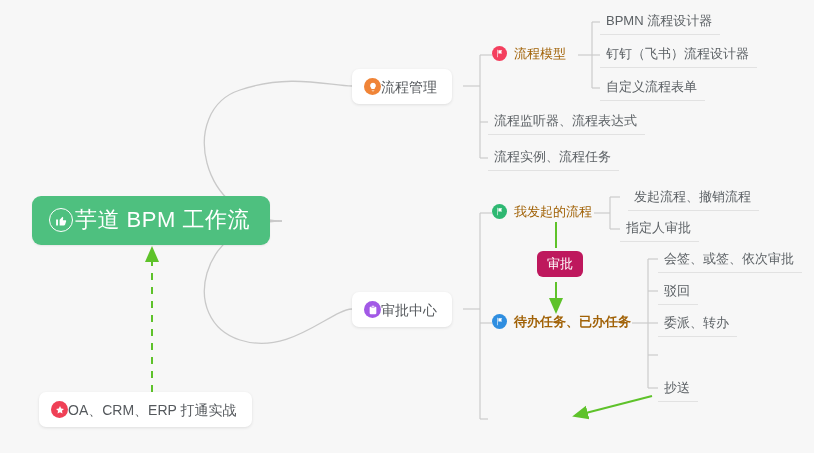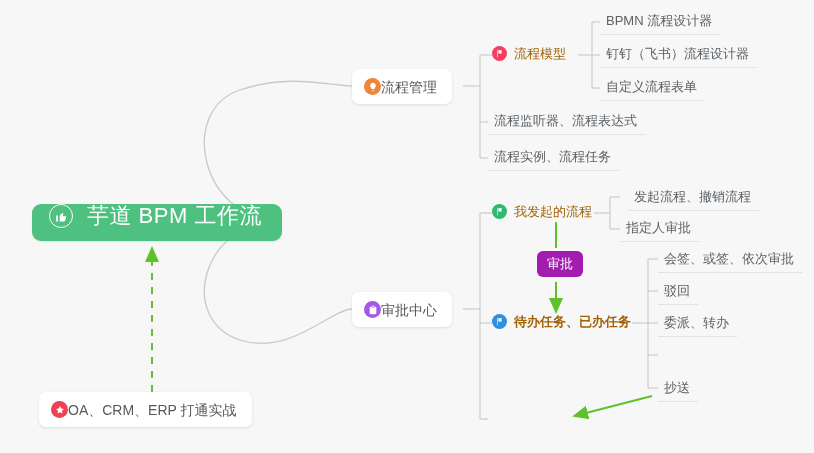--- a/index.html
+++ b/index.html
@@ -30,29 +30,28 @@
   .node {
     position: absolute;
     white-space: nowrap;
     box-sizing: border-box;
   }
 
   
   .root-node {
     display: flex;
     align-items: center;
-    gap: 14px;
+    gap: 2px;
     background: #4ec07f;
     border-radius: 9px;
-    padding: 0 20px 13px 17px;
+    padding: 12px 20px 13px 17px;
     color: #ffffff;
     font-size: 22px;
     letter-spacing: 0.5px;
     box-shadow: 0 1px 2px rgba(0,0,0,0.07);
-    margin-top: 8px;
   }
   .root-label {
     color: #ffffff;
     font-size: 22px;
     line-height: 1;
   }
 
   
   .card-node {
     display: flex;
@@ -89,21 +88,21 @@
   .leaf-node {
     font-size: 13px;
     color: #5d6266;
     padding: 3px 8px 5px 6px;
     border-bottom: 1px solid #e2e2e2;
     line-height: 1.2;
   }
 
   
   .tag-node {
-    background: #a21caf;
+    background: #be185d;
     color: #ffffff;
     font-size: 13px;
     border-radius: 6px;
     padding: 6px 10px 7px 10px;
     line-height: 1;
   }
 
   
   .icon {
     display: inline-flex;

